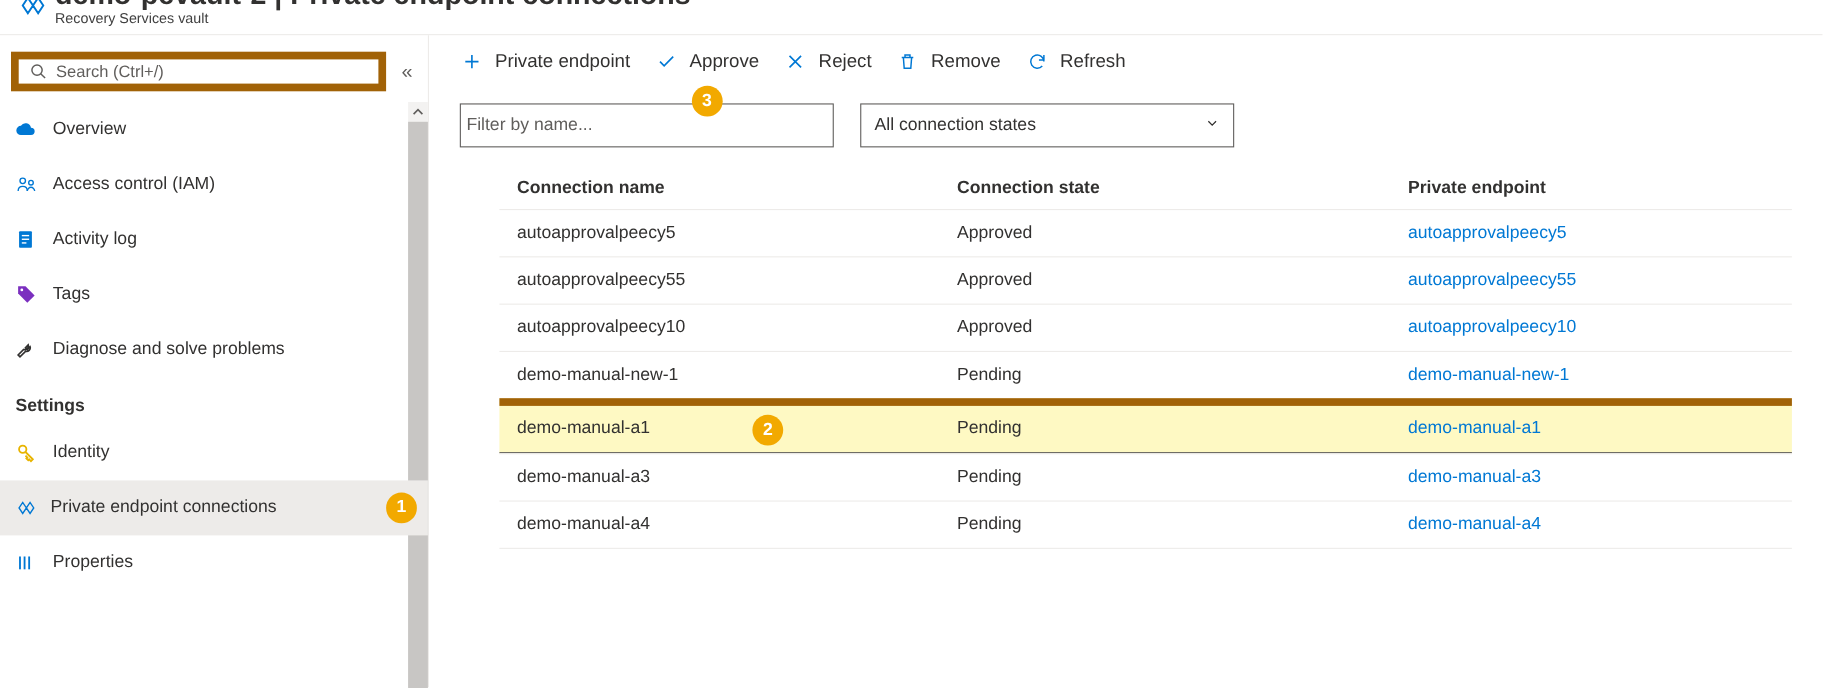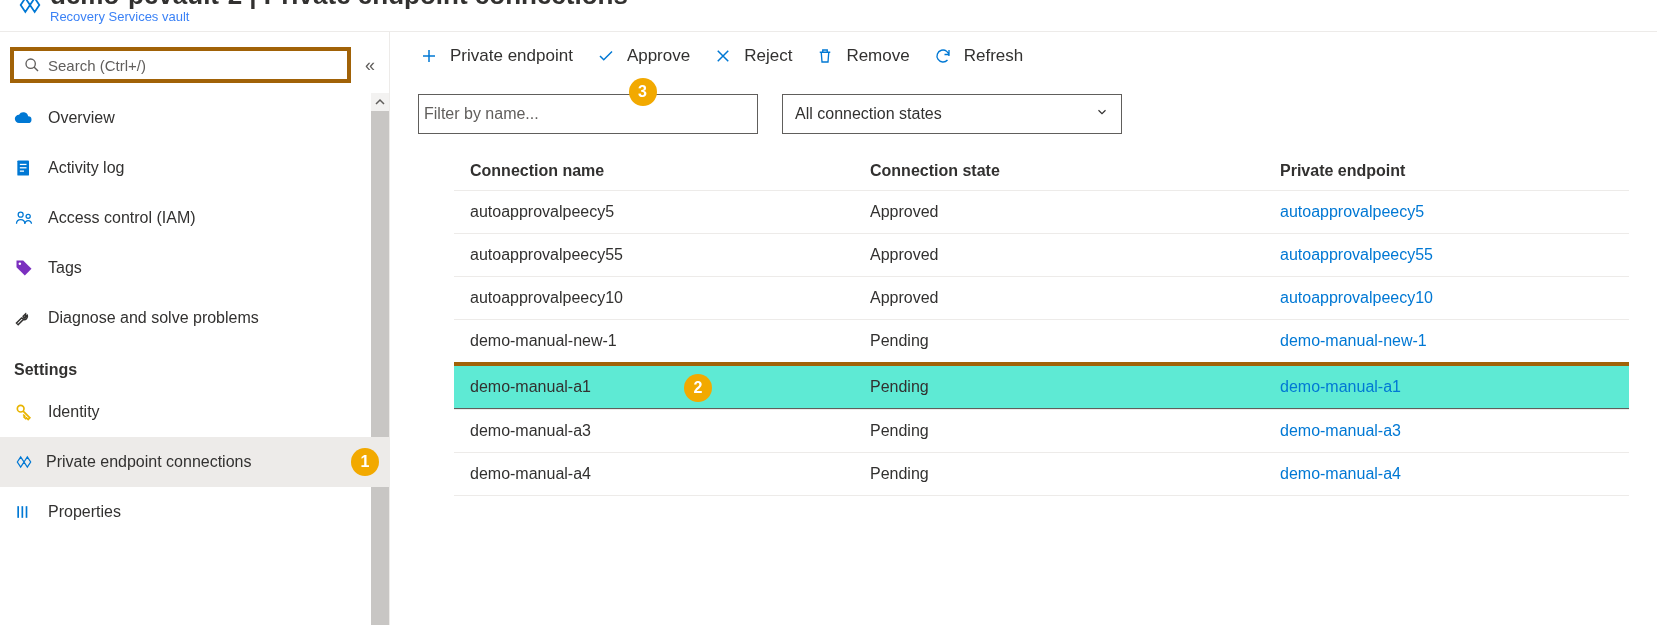--- a/index.html
+++ b/index.html
@@ -1,27 +1,27 @@
 <!DOCTYPE html>
 <html><head>
 <meta charset="utf-8">
 <style>
 * { box-sizing: border-box; margin: 0; padding: 0; font-family: "Segoe UI", -apple-system, sans-serif; }
 body { width:1657px; height:625px; overflow:hidden; background:#fff; color:#323130; }
 
 .header { display:flex; align-items:flex-start; padding:0 0 0 10px; border-bottom:1px solid #edebe9; height:32px; }
 .header-icon { width:40px; height:40px; display:flex; align-items:center; justify-content:center; color:#0078d4; font-size:22px; margin-top:-15px; }
 .header-title { font-size:26px; font-weight:600; color:#323130; margin-top:-20px; }
-.header-sub { font-size:13px; color:#3b82f6; margin-top:-2px; }
+.header-sub { font-size:13px; color:#404040; margin-top:-2px; }
 
 .layout { display:flex; height:calc(100% - 32px); }
 
 .sidebar { width:390px; border-right:1px solid #edebe9; display:flex; flex-direction:column; position:relative; }
 .sidebar-top { display:flex; align-items:center; padding:15px 10px 10px 10px; gap:10px; }
-.search-box { flex:1; border:4px solid #a16207; height:36px; display:flex; align-items:center; padding:0 10px; gap:8px; }
+.search-box { flex:1; border:7px solid #a16207; height:36px; display:flex; align-items:center; padding:0 10px; gap:8px; }
 .search-box input { border:none; outline:none; font-size:15px; flex:1; }
 .search-box input::placeholder { color:#605e5c; }
 .collapse-btn { color:#605e5c; font-size:18px; cursor:pointer; padding:4px; }
 
 .sidebar-scroll { overflow-y:auto; flex:1; position:relative; }
 .scrolltrack { position:absolute; right:0; top:0; bottom:0; width:18px; background:#f3f2f1; }
 .scrollup { position:absolute; right:0; top:0; width:18px; height:18px; display:flex; align-items:center; justify-content:center; color:#605e5c; font-size:10px; cursor:pointer; }
 .scrollthumb { position:absolute; right:0; top:18px; width:18px; height:560px; background:#c8c6c4; }
 
 .nav-item { display:flex; align-items:center; height:50px; padding:0 14px; gap:14px; cursor:pointer; font-size:16px; color:#323130; position:relative; }
@@ -38,21 +38,21 @@
 .filter-input { width:340px; height:40px; border:1px solid #605e5c; padding:0 5px; font-size:16px; outline:none; }
 .filter-input::placeholder { color:#605e5c; }
 .filter-select { width:340px; height:40px; border:1px solid #605e5c; padding:0 12px; font-size:16px; display:flex; align-items:center; justify-content:space-between; cursor:pointer; }
 
 .table { padding:0 28px;margin-left:36px; }
 .thead { display:flex; font-weight:600; font-size:16px; padding:10px 16px; }
 .col-name { width:400px; }
 .col-state { width:410px; }
 .col-ep { flex:1; }
 .trow { display:flex; align-items:center; padding:12px 16px; border-top:1px solid #edebe9; font-size:16px; }
-.trow.selected { background:#5eead4; border-top:4px solid #a16207; border-bottom:1px solid #605e5c;justify-content:flex-end; }
+.trow.selected { background:#fef9c3; border-top:7px solid #a16207; border-bottom:1px solid #605e5c;justify-content:flex-end; }
 .trow:last-child { border-bottom:1px solid #edebe9; }
 .link { color:#0078d4; cursor:pointer; }
 
 .callout { position:absolute; width:28px; height:28px; border-radius:50%; background:#f2a900; color:#fff; display:flex; align-items:center; justify-content:center; font-weight:600; font-size:16px; z-index:10; }
 </style>
 </head>
 <body>
 
 <div class="header">
   <div class="header-icon">
@@ -91,38 +91,38 @@
         <span class="nav-icon">
             <svg width="20" height="20" viewBox="0 0 24 24">
               <path fill="#0078d4" d="M6 18a5 5 0 010-10 6 6 0 0111 2 4 4 0 010 8H6z"></path>
             </svg>
           </span>
         <span>Overview</span>
       </div>
       <div class="nav-item">
         <span class="nav-icon">
             <svg width="20" height="20" viewBox="0 0 24 24">
+              <circle cx="8" cy="8" r="3" fill="none" stroke="#0078d4" stroke-width="1.5"></circle>
+              <path d="M3 19c0-3 2-5 5-5s5 2 5 5" fill="none" stroke="#0078d4" stroke-width="1.5"></path>
+              <circle cx="17" cy="10" r="2.5" fill="none" stroke="#0078d4" stroke-width="1.5"></circle>
+              <path d="M13 19c0-2 2-4 4-4s4 2 4 4" fill="none" stroke="#0078d4" stroke-width="1.5"></path>
+            </svg>
+          </span>
+        <span>Access control (IAM)</span>
+      </div>
+      <div class="nav-item">
+        <span class="nav-icon">
+            <svg width="20" height="20" viewBox="0 0 24 24">
               <rect x="4" y="3" width="14" height="18" rx="1" fill="#0078d4"></rect>
               <rect x="7" y="7" width="8" height="1.5" fill="#fff"></rect>
               <rect x="7" y="11" width="8" height="1.5" fill="#fff"></rect>
               <rect x="7" y="15" width="5" height="1.5" fill="#fff"></rect>
             </svg>
           </span>
         <span>Activity log</span>
-      </div>
-      <div class="nav-item">
-        <span class="nav-icon">
-            <svg width="20" height="20" viewBox="0 0 24 24">
-              <circle cx="8" cy="8" r="3" fill="none" stroke="#0078d4" stroke-width="1.5"></circle>
-              <path d="M3 19c0-3 2-5 5-5s5 2 5 5" fill="none" stroke="#0078d4" stroke-width="1.5"></path>
-              <circle cx="17" cy="10" r="2.5" fill="none" stroke="#0078d4" stroke-width="1.5"></circle>
-              <path d="M13 19c0-2 2-4 4-4s4 2 4 4" fill="none" stroke="#0078d4" stroke-width="1.5"></path>
-            </svg>
-          </span>
-        <span>Access control (IAM)</span>
       </div>
       <div class="nav-item">
         <span class="nav-icon">
             <svg width="20" height="20" viewBox="0 0 24 24">
               <path fill="#7b2fbf" d="M3 3h8l10 10-8 8L3 11V3z"></path>
               <circle cx="7" cy="7" r="1.5" fill="#fff"></circle>
             </svg>
           </span>
         <span>Tags</span>
       </div>

